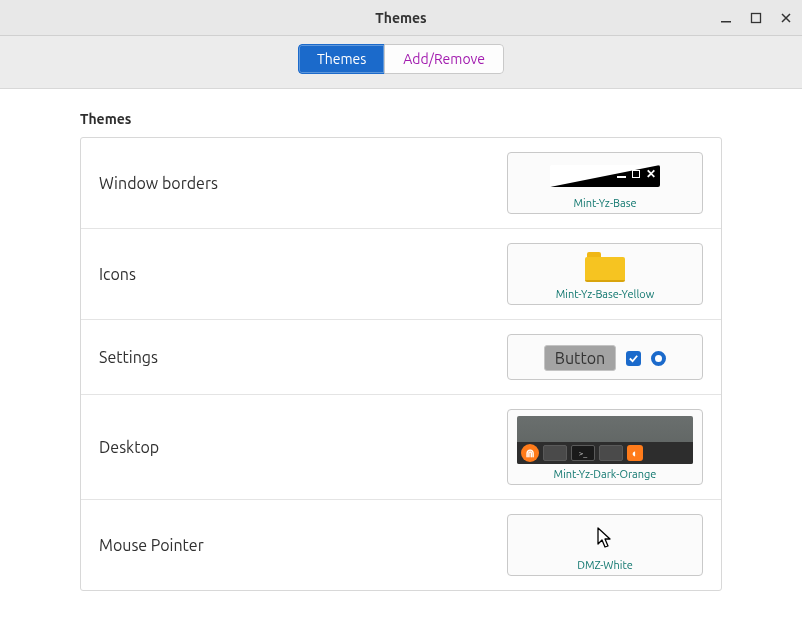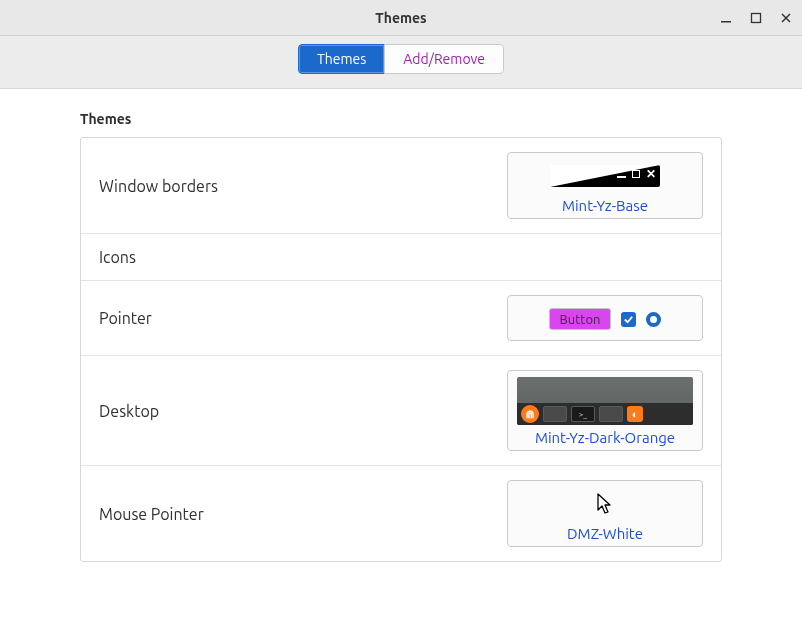--- a/index.html
+++ b/index.html
@@ -104,21 +104,21 @@
     background: #fbfbfb;
     border-radius: 4px;
     padding: 6px 8px 4px 8px;
     min-width: 196px;
     display: flex;
     flex-direction: column;
     align-items: center;
     gap: 4px;
     cursor: pointer;
   }
-  .theme-btn .cap { font-size: 15px; color: #1d4ed8; }
+  .theme-btn .cap { font-size: 11px; color: #0f766e; }
   .preview {
     width: 176px;
     height: 34px;
     display: flex;
     align-items: center;
     justify-content: center;
   }
   
   .wb-box {
     width: 110px;
@@ -158,22 +158,22 @@
   .folder .body {
     position: absolute; top: 5px; left: 0;
     width: 40px; height: 25px;
     background: #f6c421;
     border-radius: 2px;
     border-bottom: 2px solid #d9a40d;
   }
   
   .ctrl-row { display:flex; align-items:center; gap:10px; }
   .ctrl-row .mini-btn {
-    border:1px solid #c4c4c4; background:#d946ef; border-radius:3px;
-    padding: 3px 10px; font-size:13px; color:#333;
+    border:1px solid #c4c4c4; background:#a3a3a3; border-radius:3px;
+    padding: 3px 10px; font-size:16px; color:#333;
   }
   .ctrl-row .chk {
     width:15px; height:15px; background:#1b6acb; border-radius:3px;
     display:flex; align-items:center; justify-content:center;
   }
   .ctrl-row .chk svg { width:11px; height:11px; }
   .ctrl-row .radio {
     width:15px; height:15px; border-radius:50%; border:4px solid #1b6acb; background:#fff;
   }
   
@@ -257,24 +257,33 @@
               <div class="close">✕</div>
             </div>
           </div>
         </div>
         <div class="cap">Mint-Yz-Base</div>
       </div>
     </div>
 
     <div class="row">
       <div class="row-label">Icons</div>
-    </div>
-
-    <div class="row">
-      <div class="row-label">Pointer</div>
+      <div class="theme-btn">
+        <div class="preview">
+          <div class="folder">
+            <div class="tab"></div>
+              <div class="body"></div>
+          </div>
+        </div>
+        <div class="cap">Mint-Yz-Base-Yellow</div>
+      </div>
+    </div>
+
+    <div class="row">
+      <div class="row-label">Settings</div>
       <div class="theme-btn">
         <div class="preview">
           <div class="ctrl-row">
             <div class="mini-btn">Button</div>
             <div class="chk">
               <svg viewBox="0 0 12 12">
                   <path d="M2 6 L5 9 L10 3" stroke="#fff" stroke-width="2" fill="none"></path>
                 </svg>
             </div>
             <div class="radio"></div>

